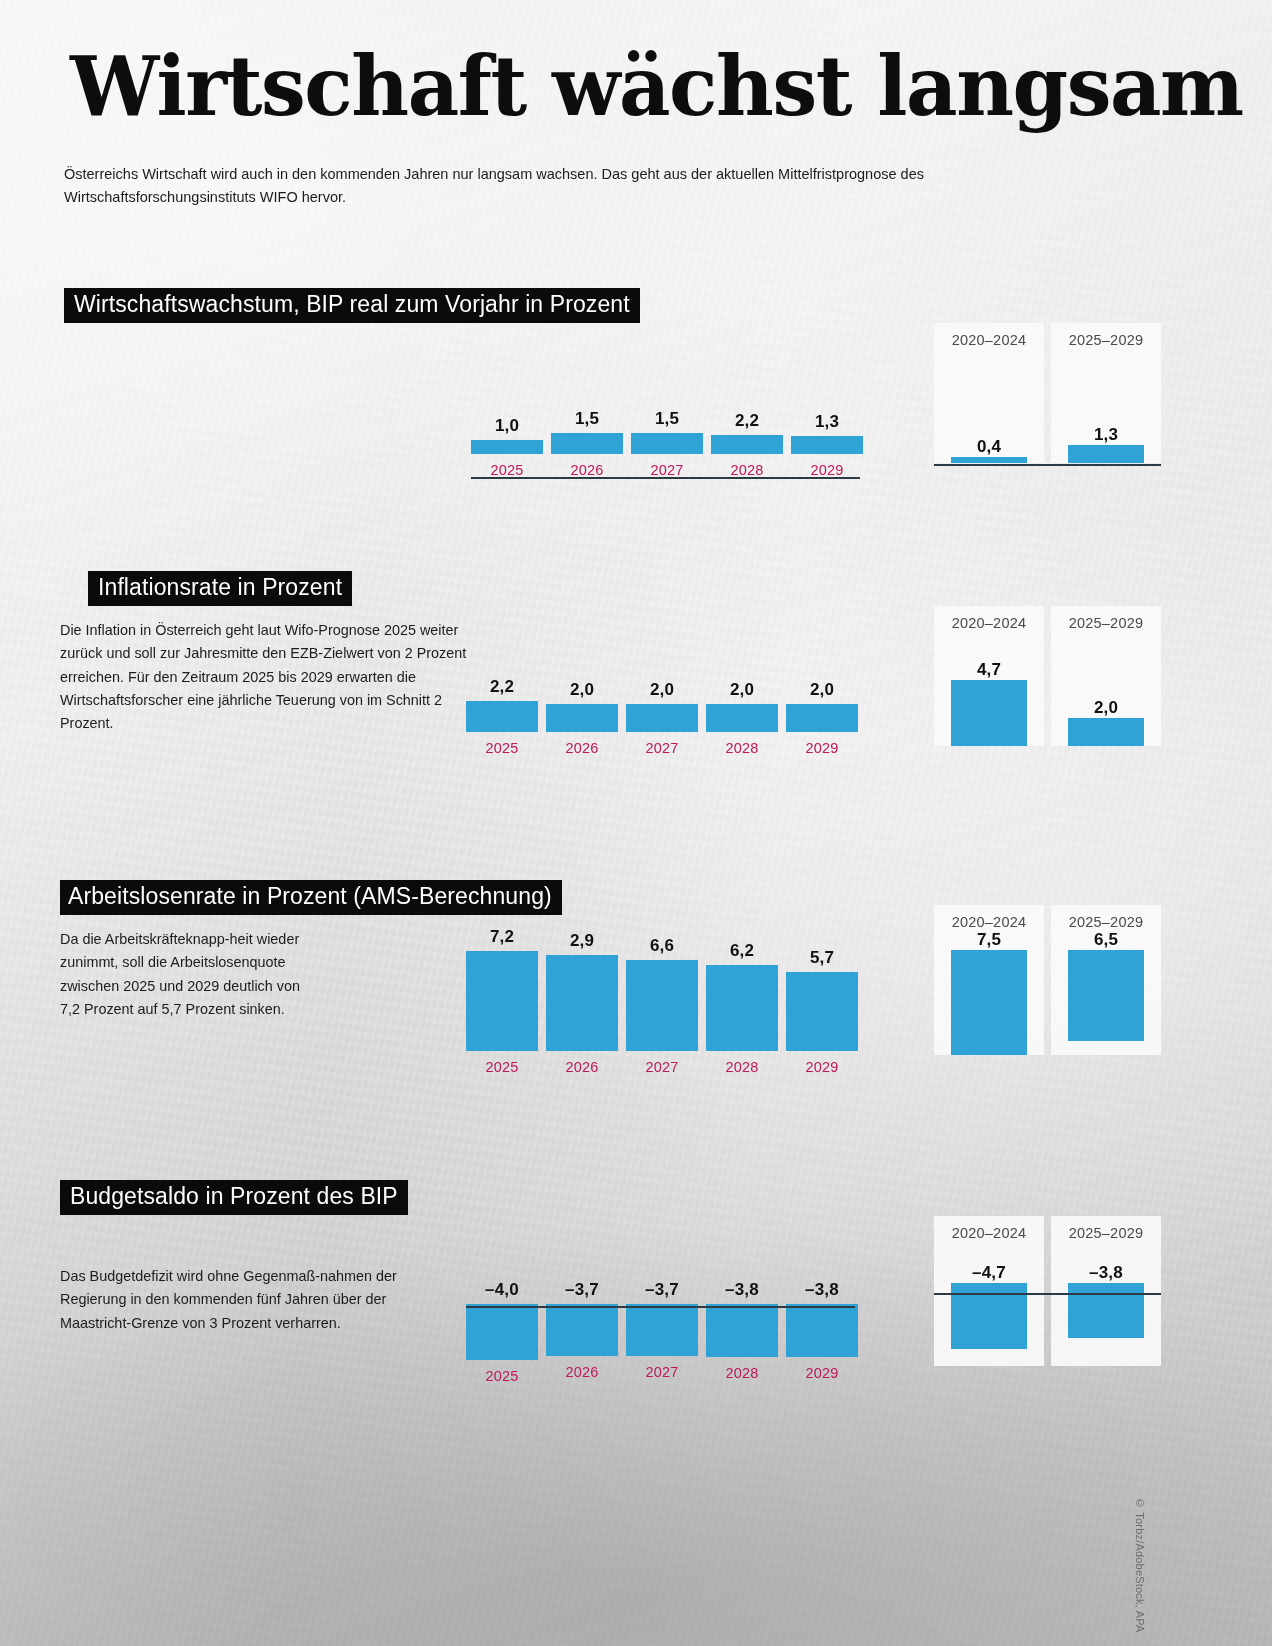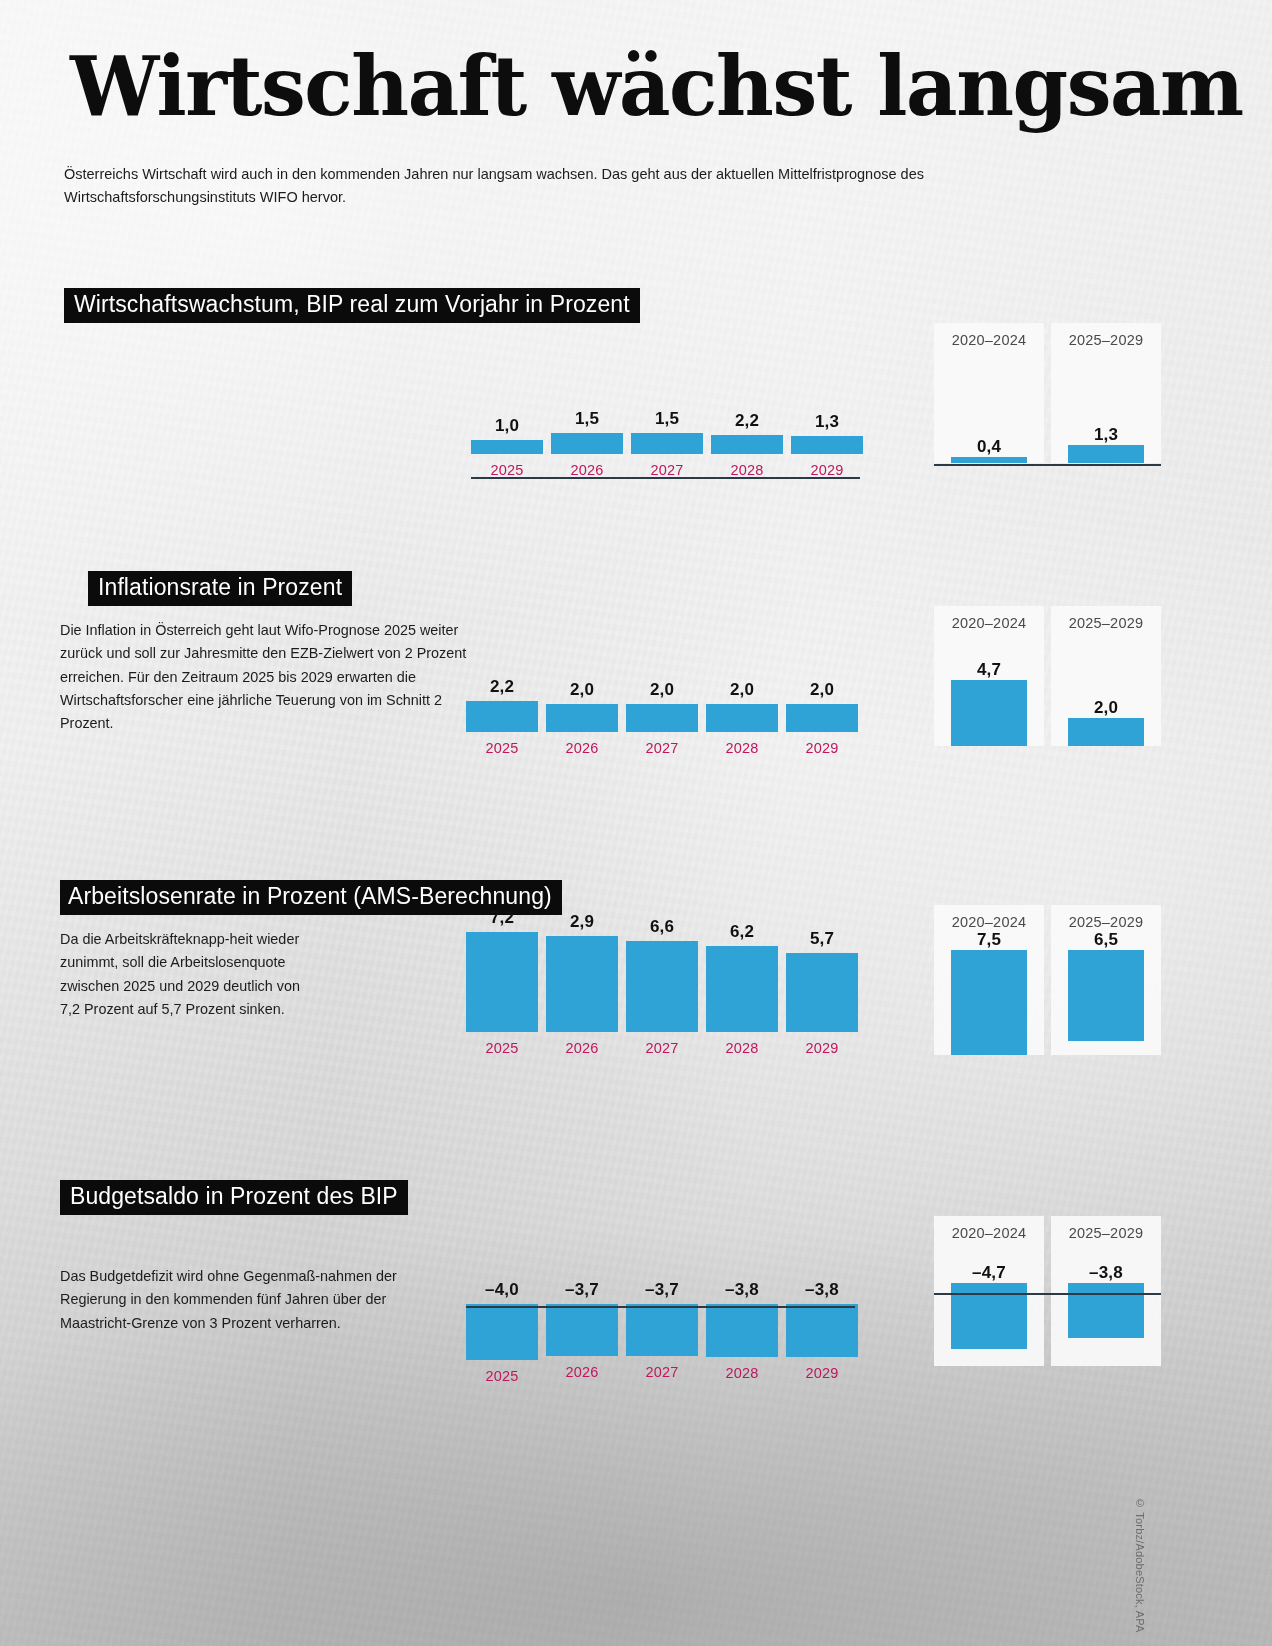--- a/index.html
+++ b/index.html
@@ -221,21 +221,21 @@
         <span class="val">2,0</span>
         <span class="bar" style="height:28px;"></span>
       </div>
     </div>
   </div>
 
   <div class="section" style="top:880px;">
     <div class="sec-title" style="margin-left:60px;padding-left:8px;">Arbeitslosenrate in Prozent (AMS-Berechnung)</div>
     <div class="sec-body" style="left:60px; top:48px; width:250px;">Da die Arbeitskräfteknapp-heit wieder zunimmt, soll die Arbeitslosenquote zwischen 2025 und 2029 deutlich von 7,2 Prozent auf 5,7 Prozent sinken.</div>
 
-    <div class="bars" style="left:466px; top:41px; height:135px;justify-content:flex-end;">
+    <div class="bars" style="left:466px; top:60px; height:135px;justify-content:flex-end;">
       <div class="barcol">
         <span class="val">7,2</span>
         <span class="bar" style="height:100px;"></span>
         <span class="yr">2025</span>
       </div>
       <div class="barcol">
         <span class="val">2,9</span>
         <span class="bar" style="height:96px;"></span>
         <span class="yr">2026</span>
       </div>

